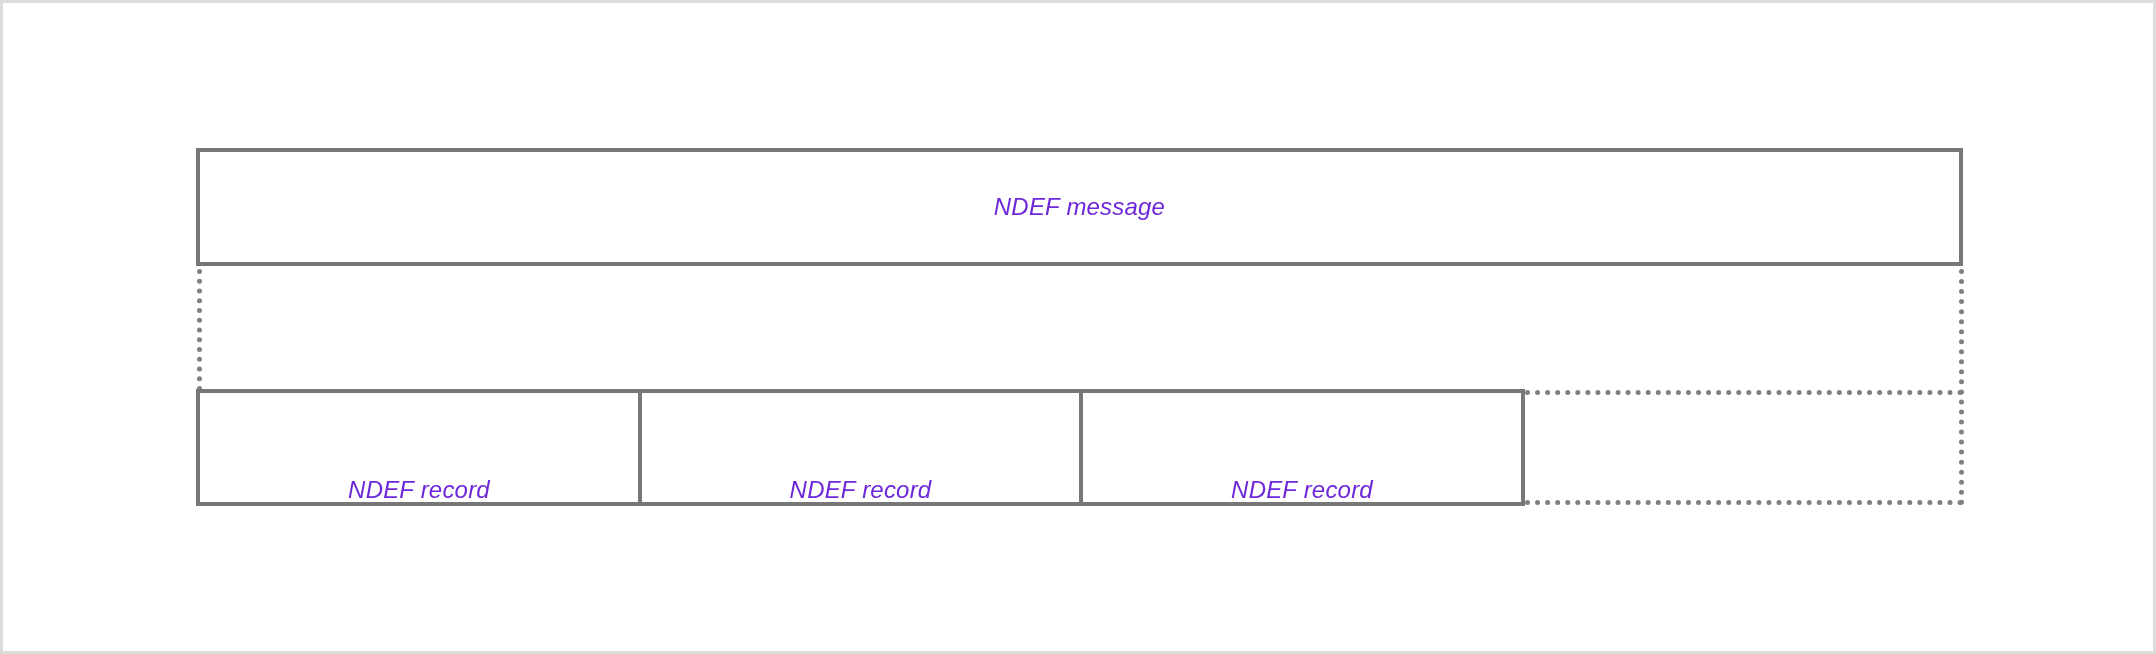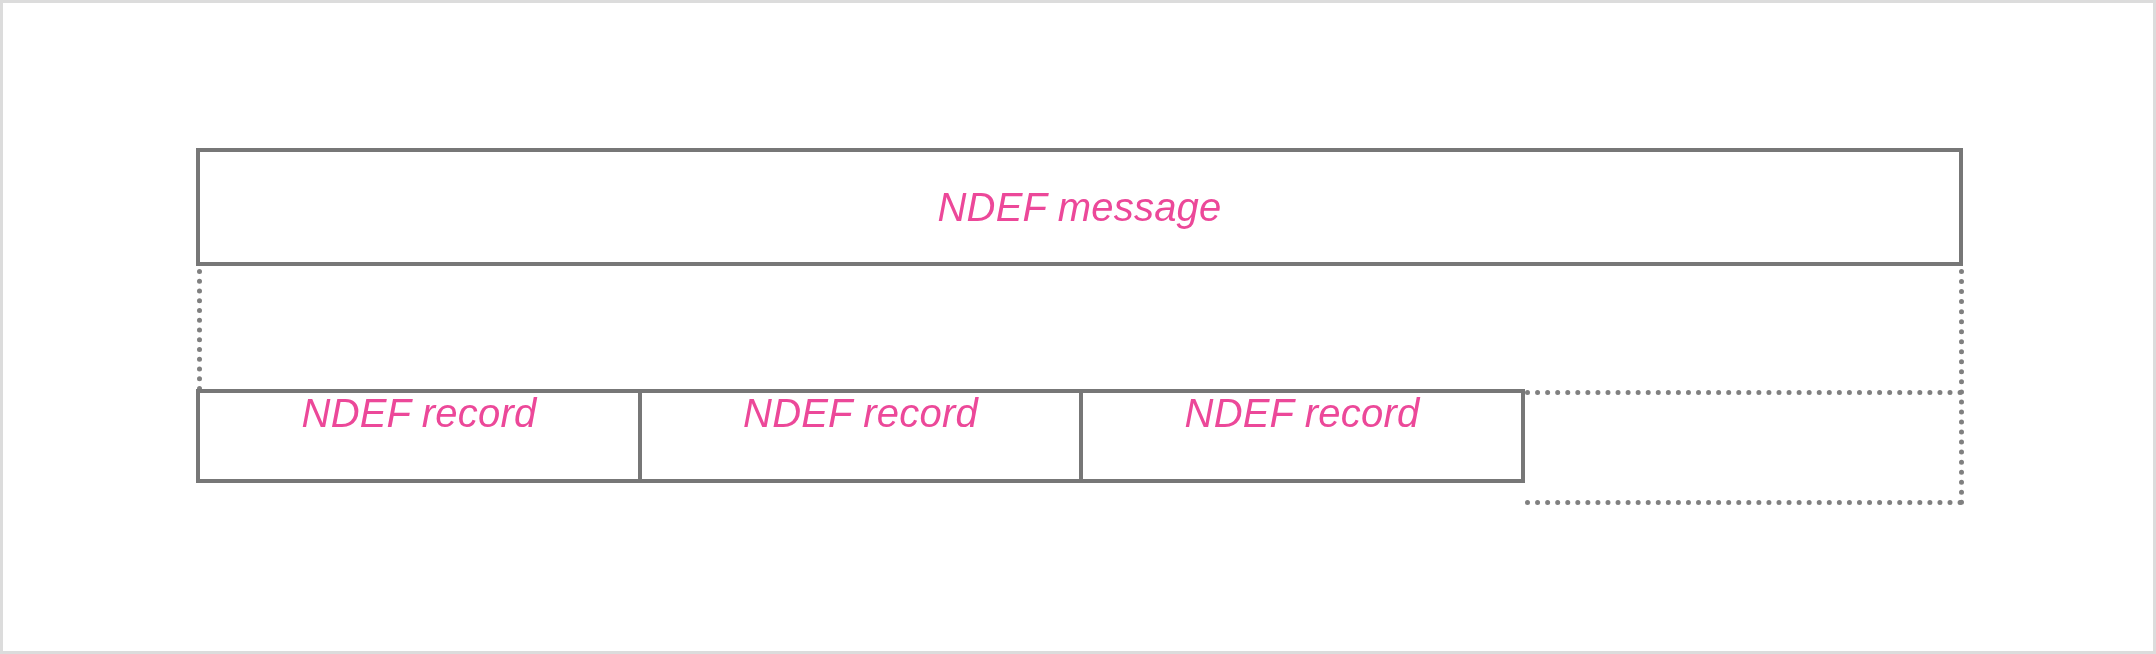--- a/index.html
+++ b/index.html
@@ -32,23 +32,23 @@
     border: 4px solid #777777;
     display: flex;
     align-items: center;
     justify-content: center;
   }
 
   .box-label {
     font-family: "Liberation Sans", sans-serif;
     font-style: italic;
     font-weight: 400;
-    font-size: 40px;
+    font-size: 24px;
     line-height: 1;
-    color: #ec4899;
+    color: #6d28d9;
     letter-spacing: 0.2px;
     white-space: nowrap;
     user-select: none;
   }
 
   
   #message-box {
     left: 193px;
     top: 145px;
     width: 1767px;
@@ -60,26 +60,26 @@
     position: absolute;
     left: 193px;
     top: 386px;
     width: 1767px;
     height: 117px;
   }
 
   .record-box {
     position: absolute;
     top: 0;
-    height: 94px;
+    height: 117px;
     box-sizing: border-box;
     background: #ffffff;
     border: 4px solid #777777;
     display: flex;
-    align-items: flex-start;
+    align-items: flex-end;
     justify-content: center;
   }
 
   
   #record-1 { left: 0px;   width: 446px; }
   #record-2 { left: 442px; width: 445px; }
   #record-3 { left: 883px; width: 446px; }
 
   
   #records-continuation {

